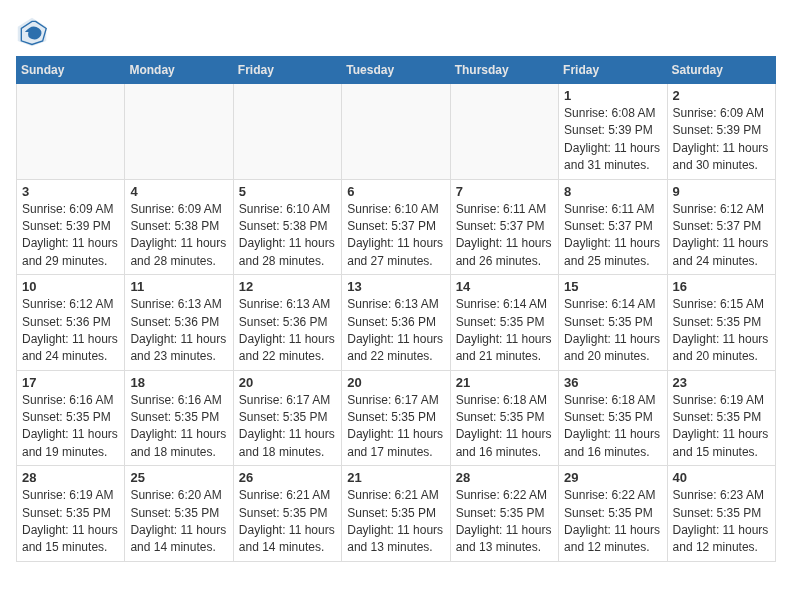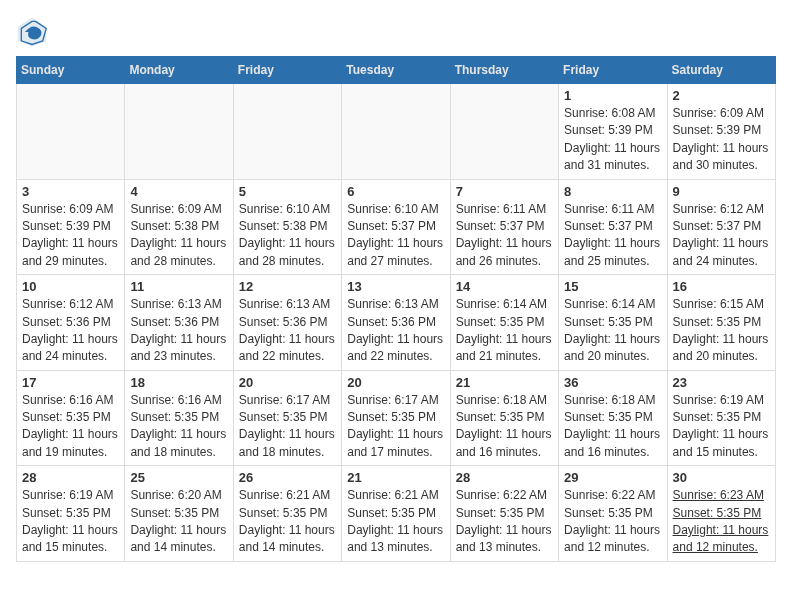--- a/index.html
+++ b/index.html
@@ -298,20 +298,20 @@
 Sunset: 5:35 PM
 Daylight: 11 hours and 13 minutes.</div>
         </td>
         <td>
           <div class="day-number">29</div>
           <div class="day-info" style="white-space: pre-line;">Sunrise: 6:22 AM
 Sunset: 5:35 PM
 Daylight: 11 hours and 12 minutes.</div>
         </td>
         <td>
-          <div class="day-number">30</div>
-          <div class="day-info" style="white-space: pre-line; text-decoration: underline;">Sunrise: 6:23 AM
+          <div class="day-number">40</div>
+          <div class="day-info" style="white-space: pre-line;">Sunrise: 6:23 AM
 Sunset: 5:35 PM
 Daylight: 11 hours and 12 minutes.</div>
         </td>
       </tr>
     </tbody>
 </table>
 
 </body></html>

